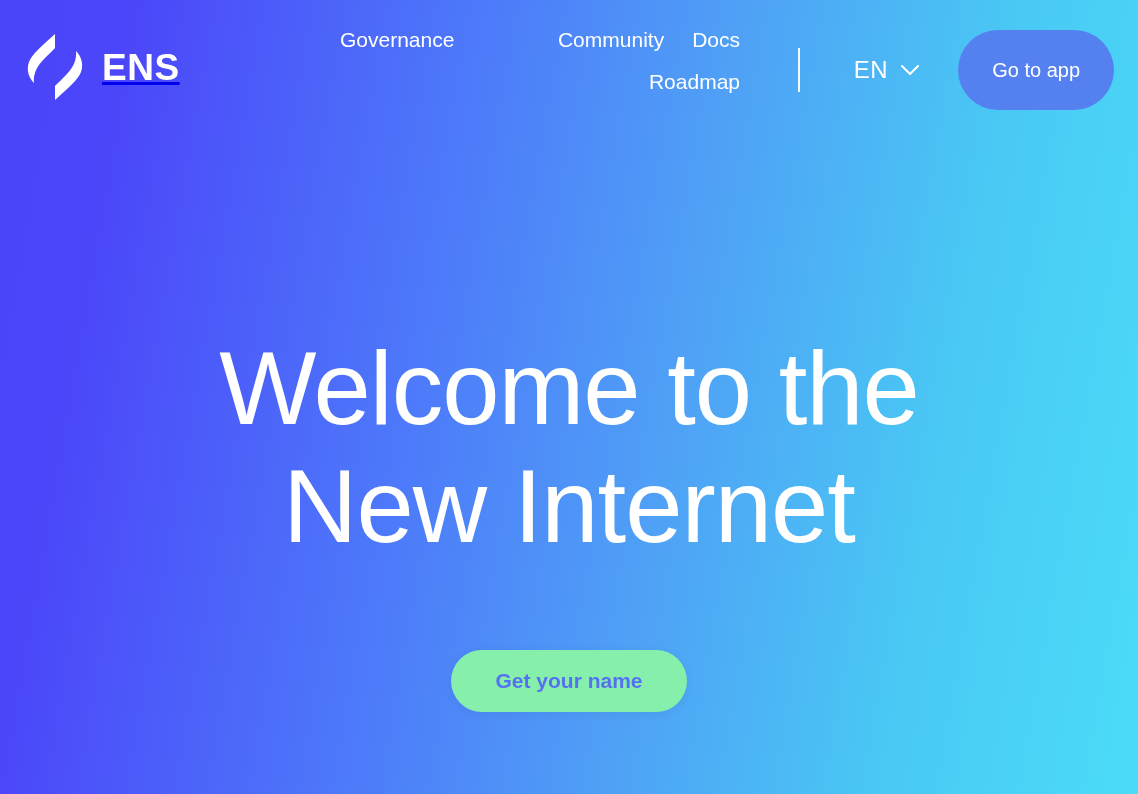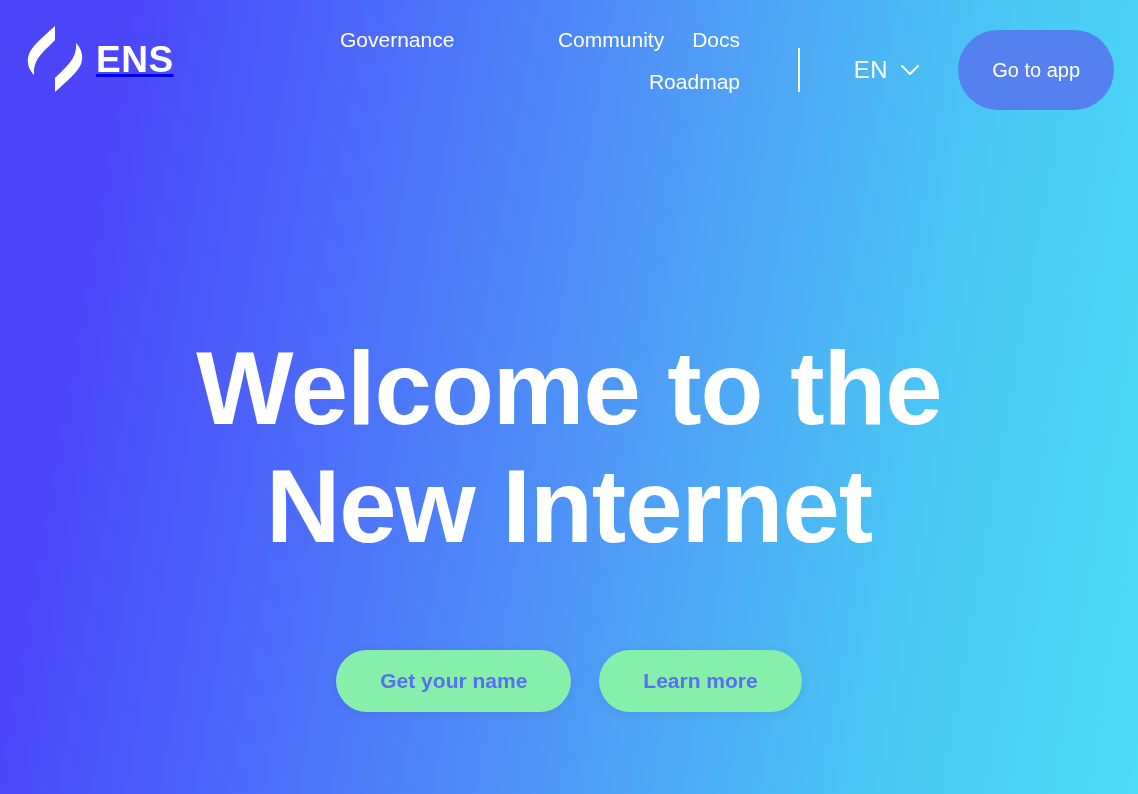--- a/index.html
+++ b/index.html
@@ -31,24 +31,24 @@
     left: 0;
     width: 1138px;
     height: 112px;
     display: flex;
     align-items: flex-start;
   }
 
   .brand {
     position: absolute;
     left: 22px;
-    top: 24px;
+    top: 32px;
     display: flex;
     align-items: center;
-    gap: 8px;
+    gap: 14px;
     cursor: pointer;
   }
 
   .brand-mark {
     width: 66px;
     height: 70px;
     display: block;
   }
 
   .brand-name {
@@ -141,21 +141,21 @@
     position: absolute;
     top: 330px;
     left: 0;
     width: 1138px;
     text-align: center;
   }
 
   .hero-title {
     color: #ffffff;
     font-size: 103px;
-    font-weight: bold;
+    font-weight: normal;
     line-height: 118px;
     letter-spacing: -1px;
   }
 
   .hero-title .line { display: block; }
 
   .hero-actions {
     margin-top: 84px;
     display: flex;
     justify-content: center;
@@ -216,15 +216,14 @@
 </header>
 
 <main class="hero">
   <h1 class="hero-title">
     <span class="line">Welcome to the</span>
     <span class="line">New Internet</span>
   </h1>
 
   <div class="hero-actions">
     <button class="btn-pill">Get your name</button>
-    <button class="btn-pill">Learn more</button>
   </div>
 </main>
 
 </body></html>

